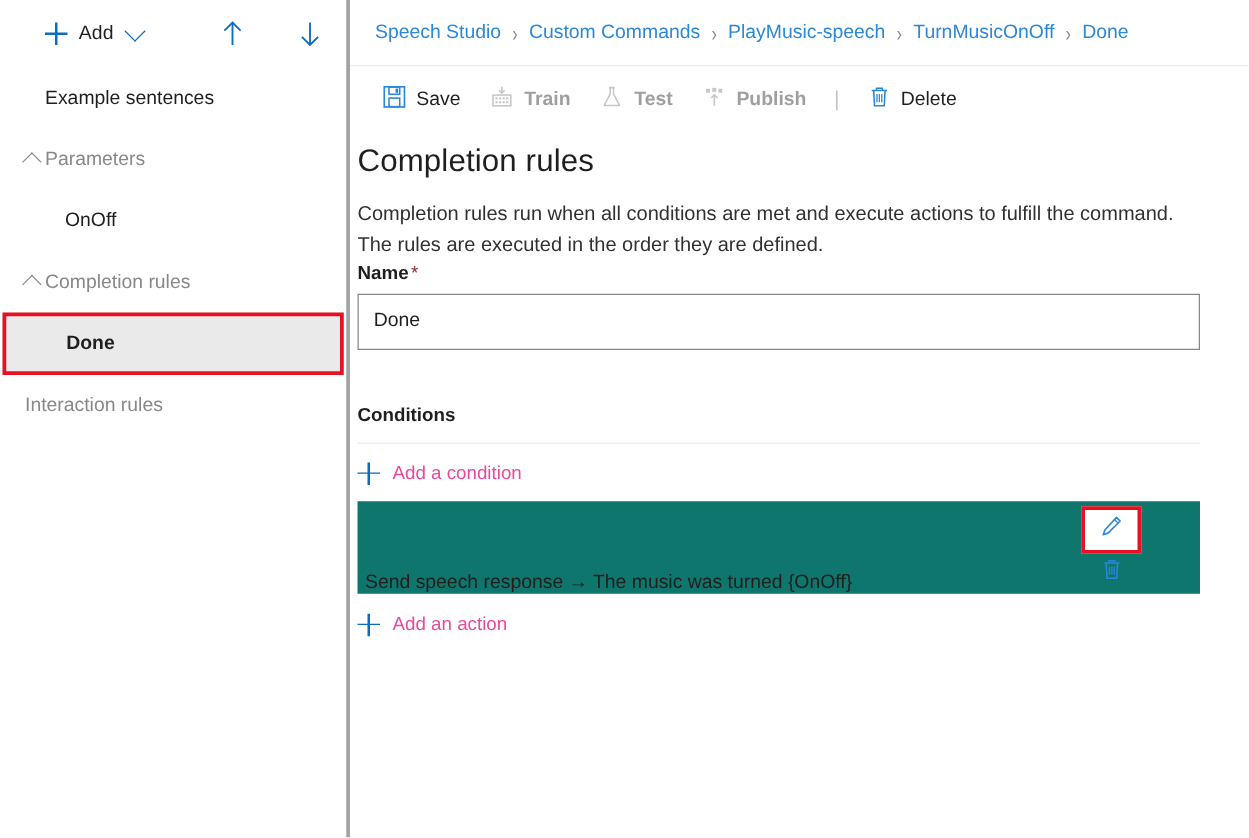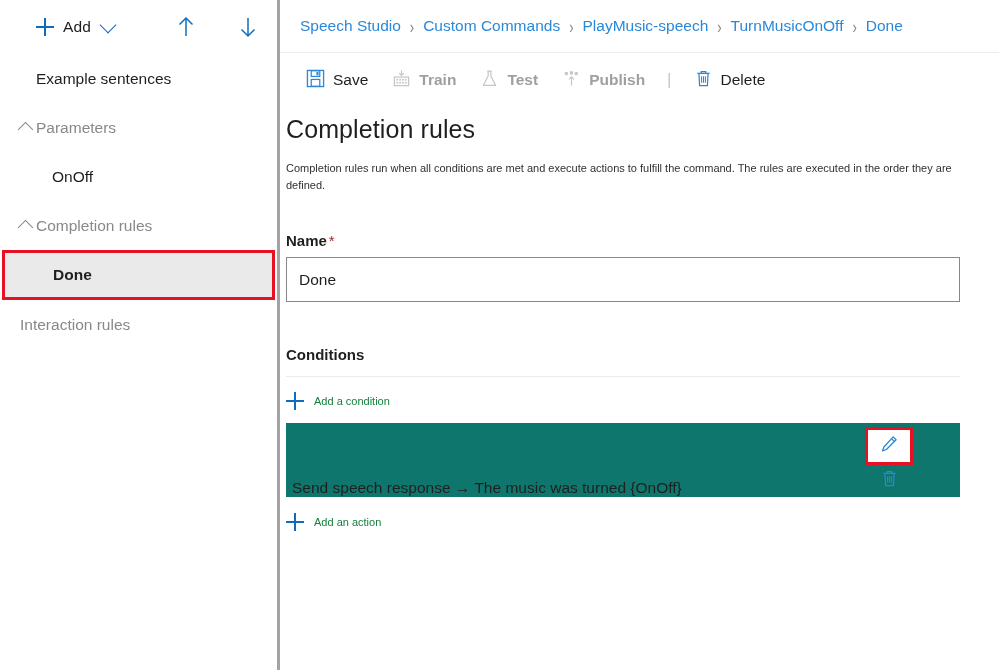--- a/index.html
+++ b/index.html
@@ -191,32 +191,31 @@
   }
   h1.page-title {
     font-size: 25px;
     font-weight: normal;
     color: #201f1e;
     margin: 8px 0 0 0;
     padding-left: 0;
     letter-spacing: .1px;
   }
   .page-desc {
-    font-size: 11px;
+    font-size: 16px;
     color: #323130;
     line-height: 1.55;
     margin-top: 16px;
     max-width: 680px;
   }
 
   .field-label {
     font-size: 15px;
     font-weight: bold;
     color: #201f1e;
-    margin-top: 38px;
   }
   .req { color: #a4262c; font-weight: normal; margin-left: 2px; }
   .text-input {
     margin-top: 8px;
     width: 674px;
     height: 45px;
     border: 1px solid #8a8886;
     box-sizing: border-box;
     display: flex;
     align-items: center;
@@ -237,22 +236,22 @@
     width: 674px;
     height: 1px;
     background: #ebebeb;
     margin-top: 13px;
   }
   .add-link {
     display: flex;
     align-items: center;
     gap: 10px;
     margin-top: 15px;
-    font-size: 11px;
-    color: #15803d;
+    font-size: 15px;
+    color: #ec4899;
     cursor: pointer;
     width: fit-content;
     justify-content: space-between;
   }
 
   .action-row {
     width: 674px;
     height: 74px;
     background: #0f766e;
     margin-top: 13px;

